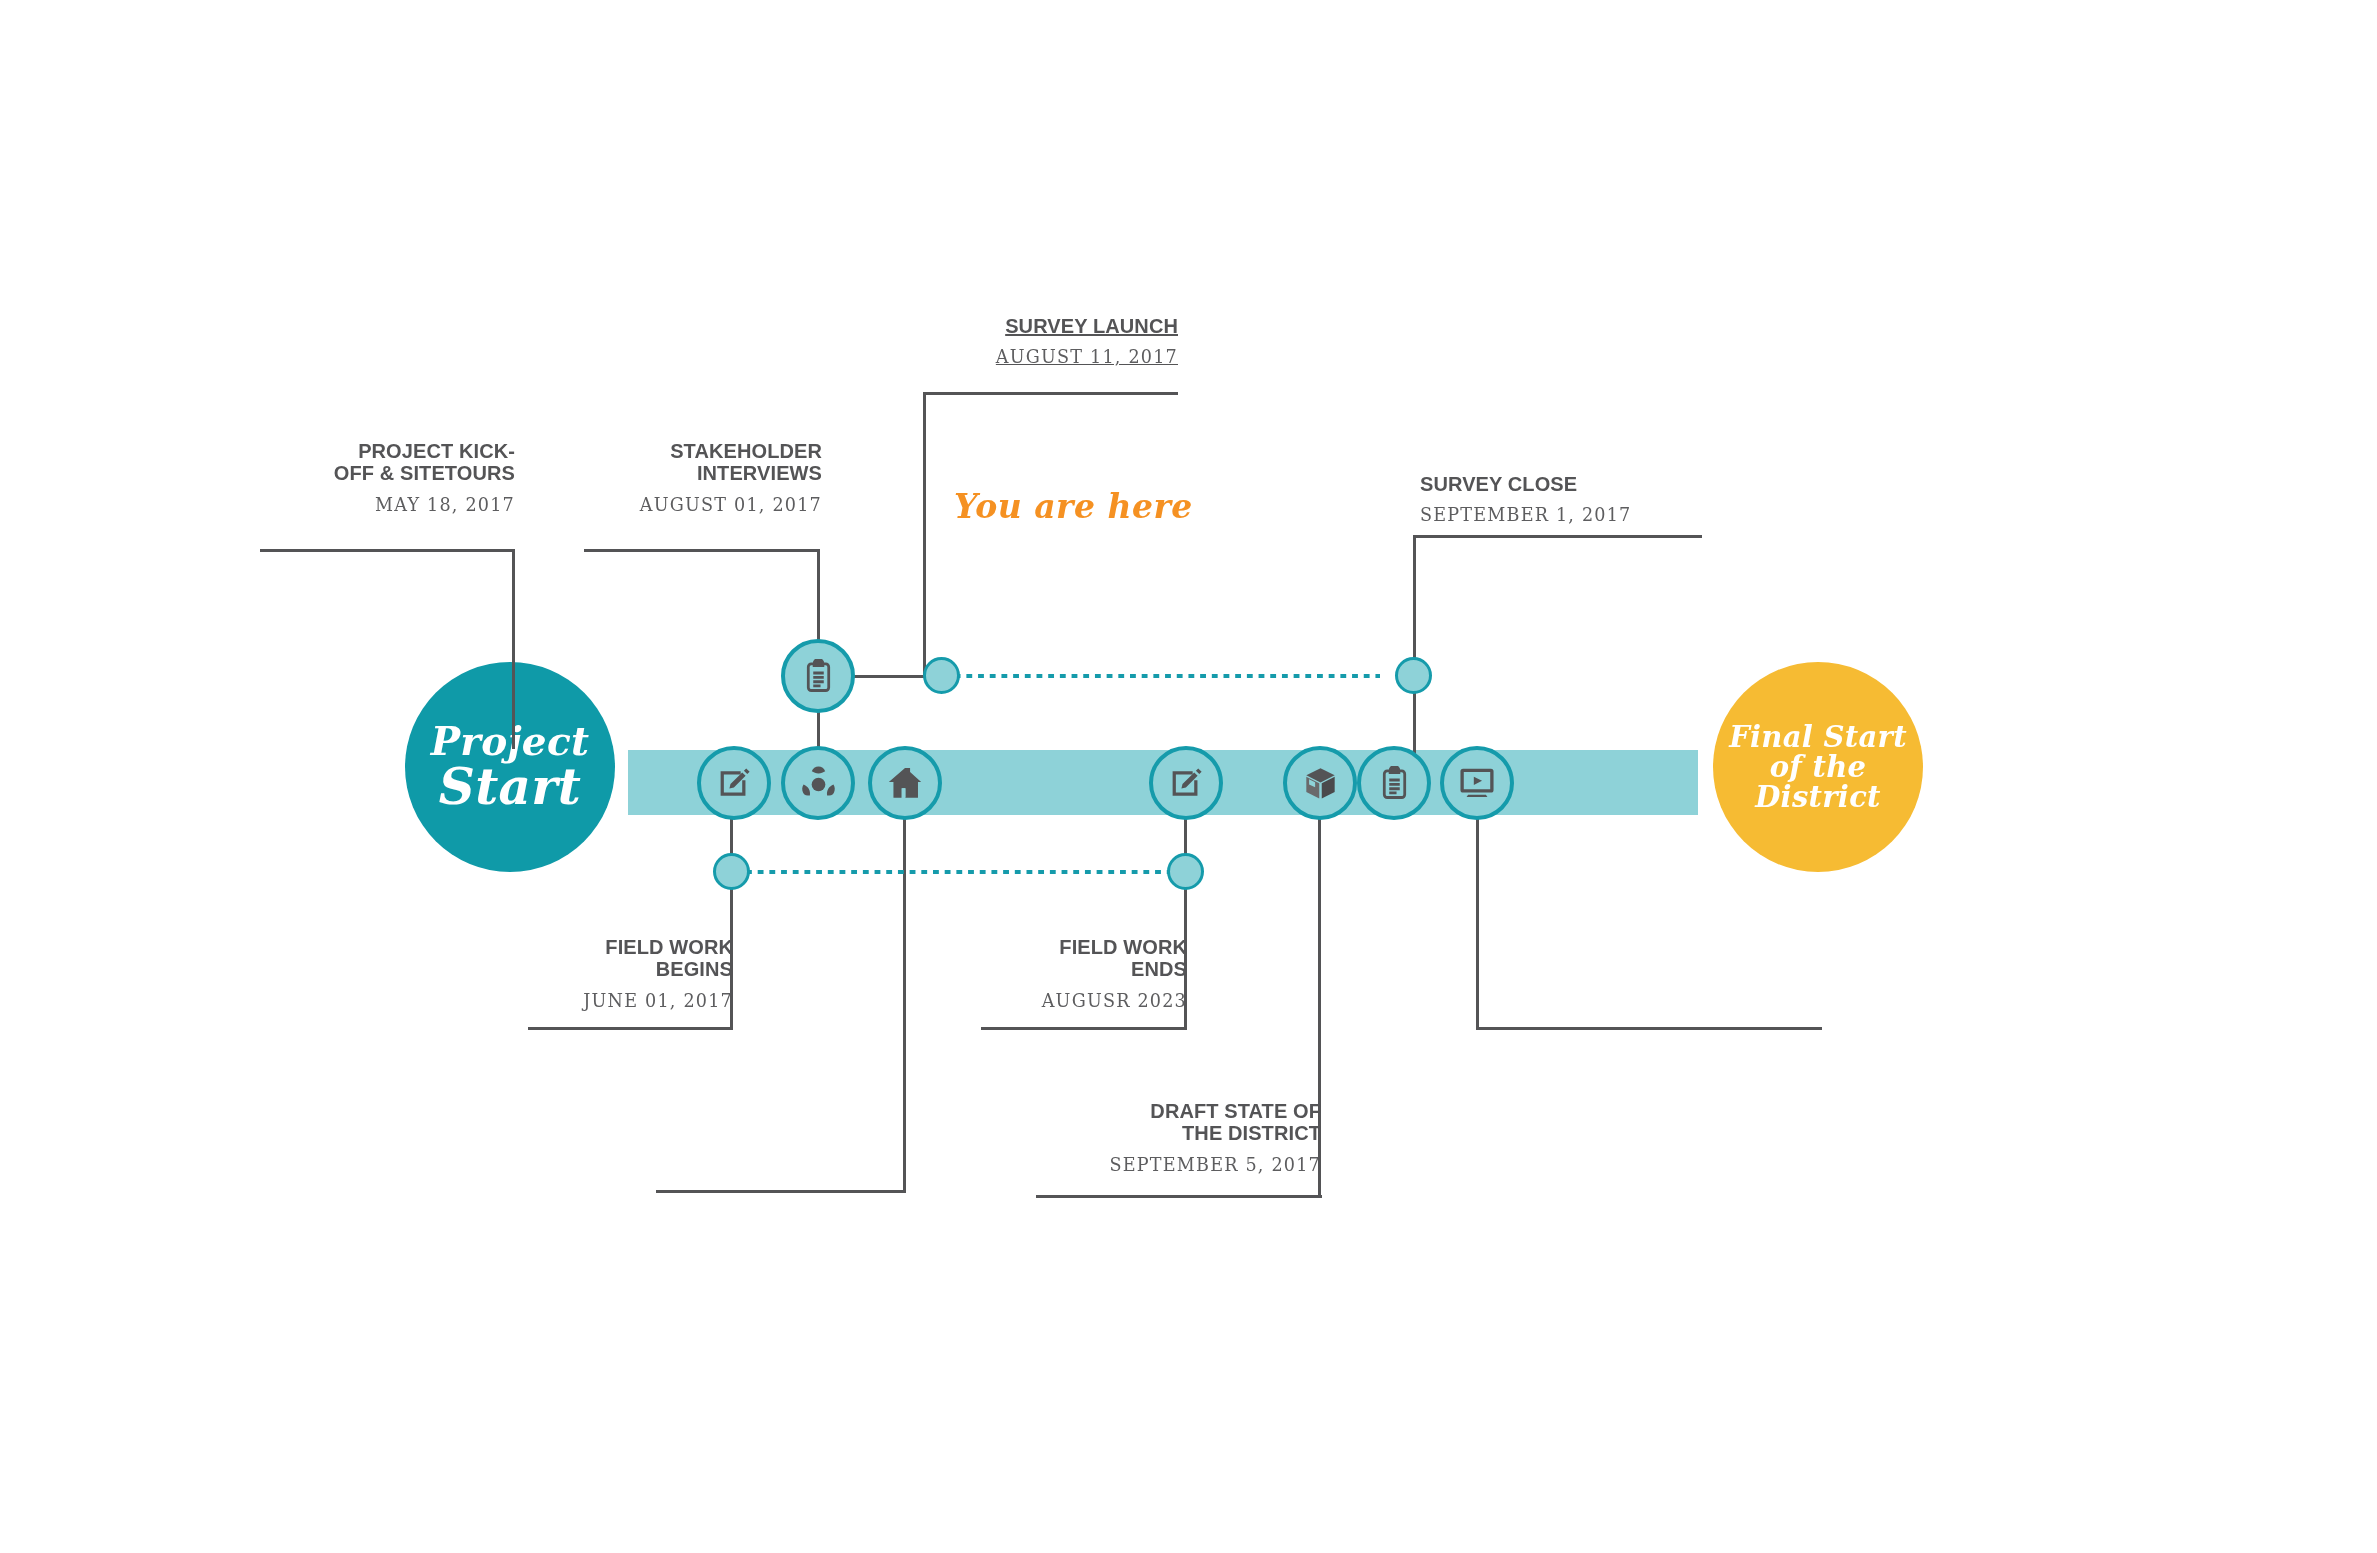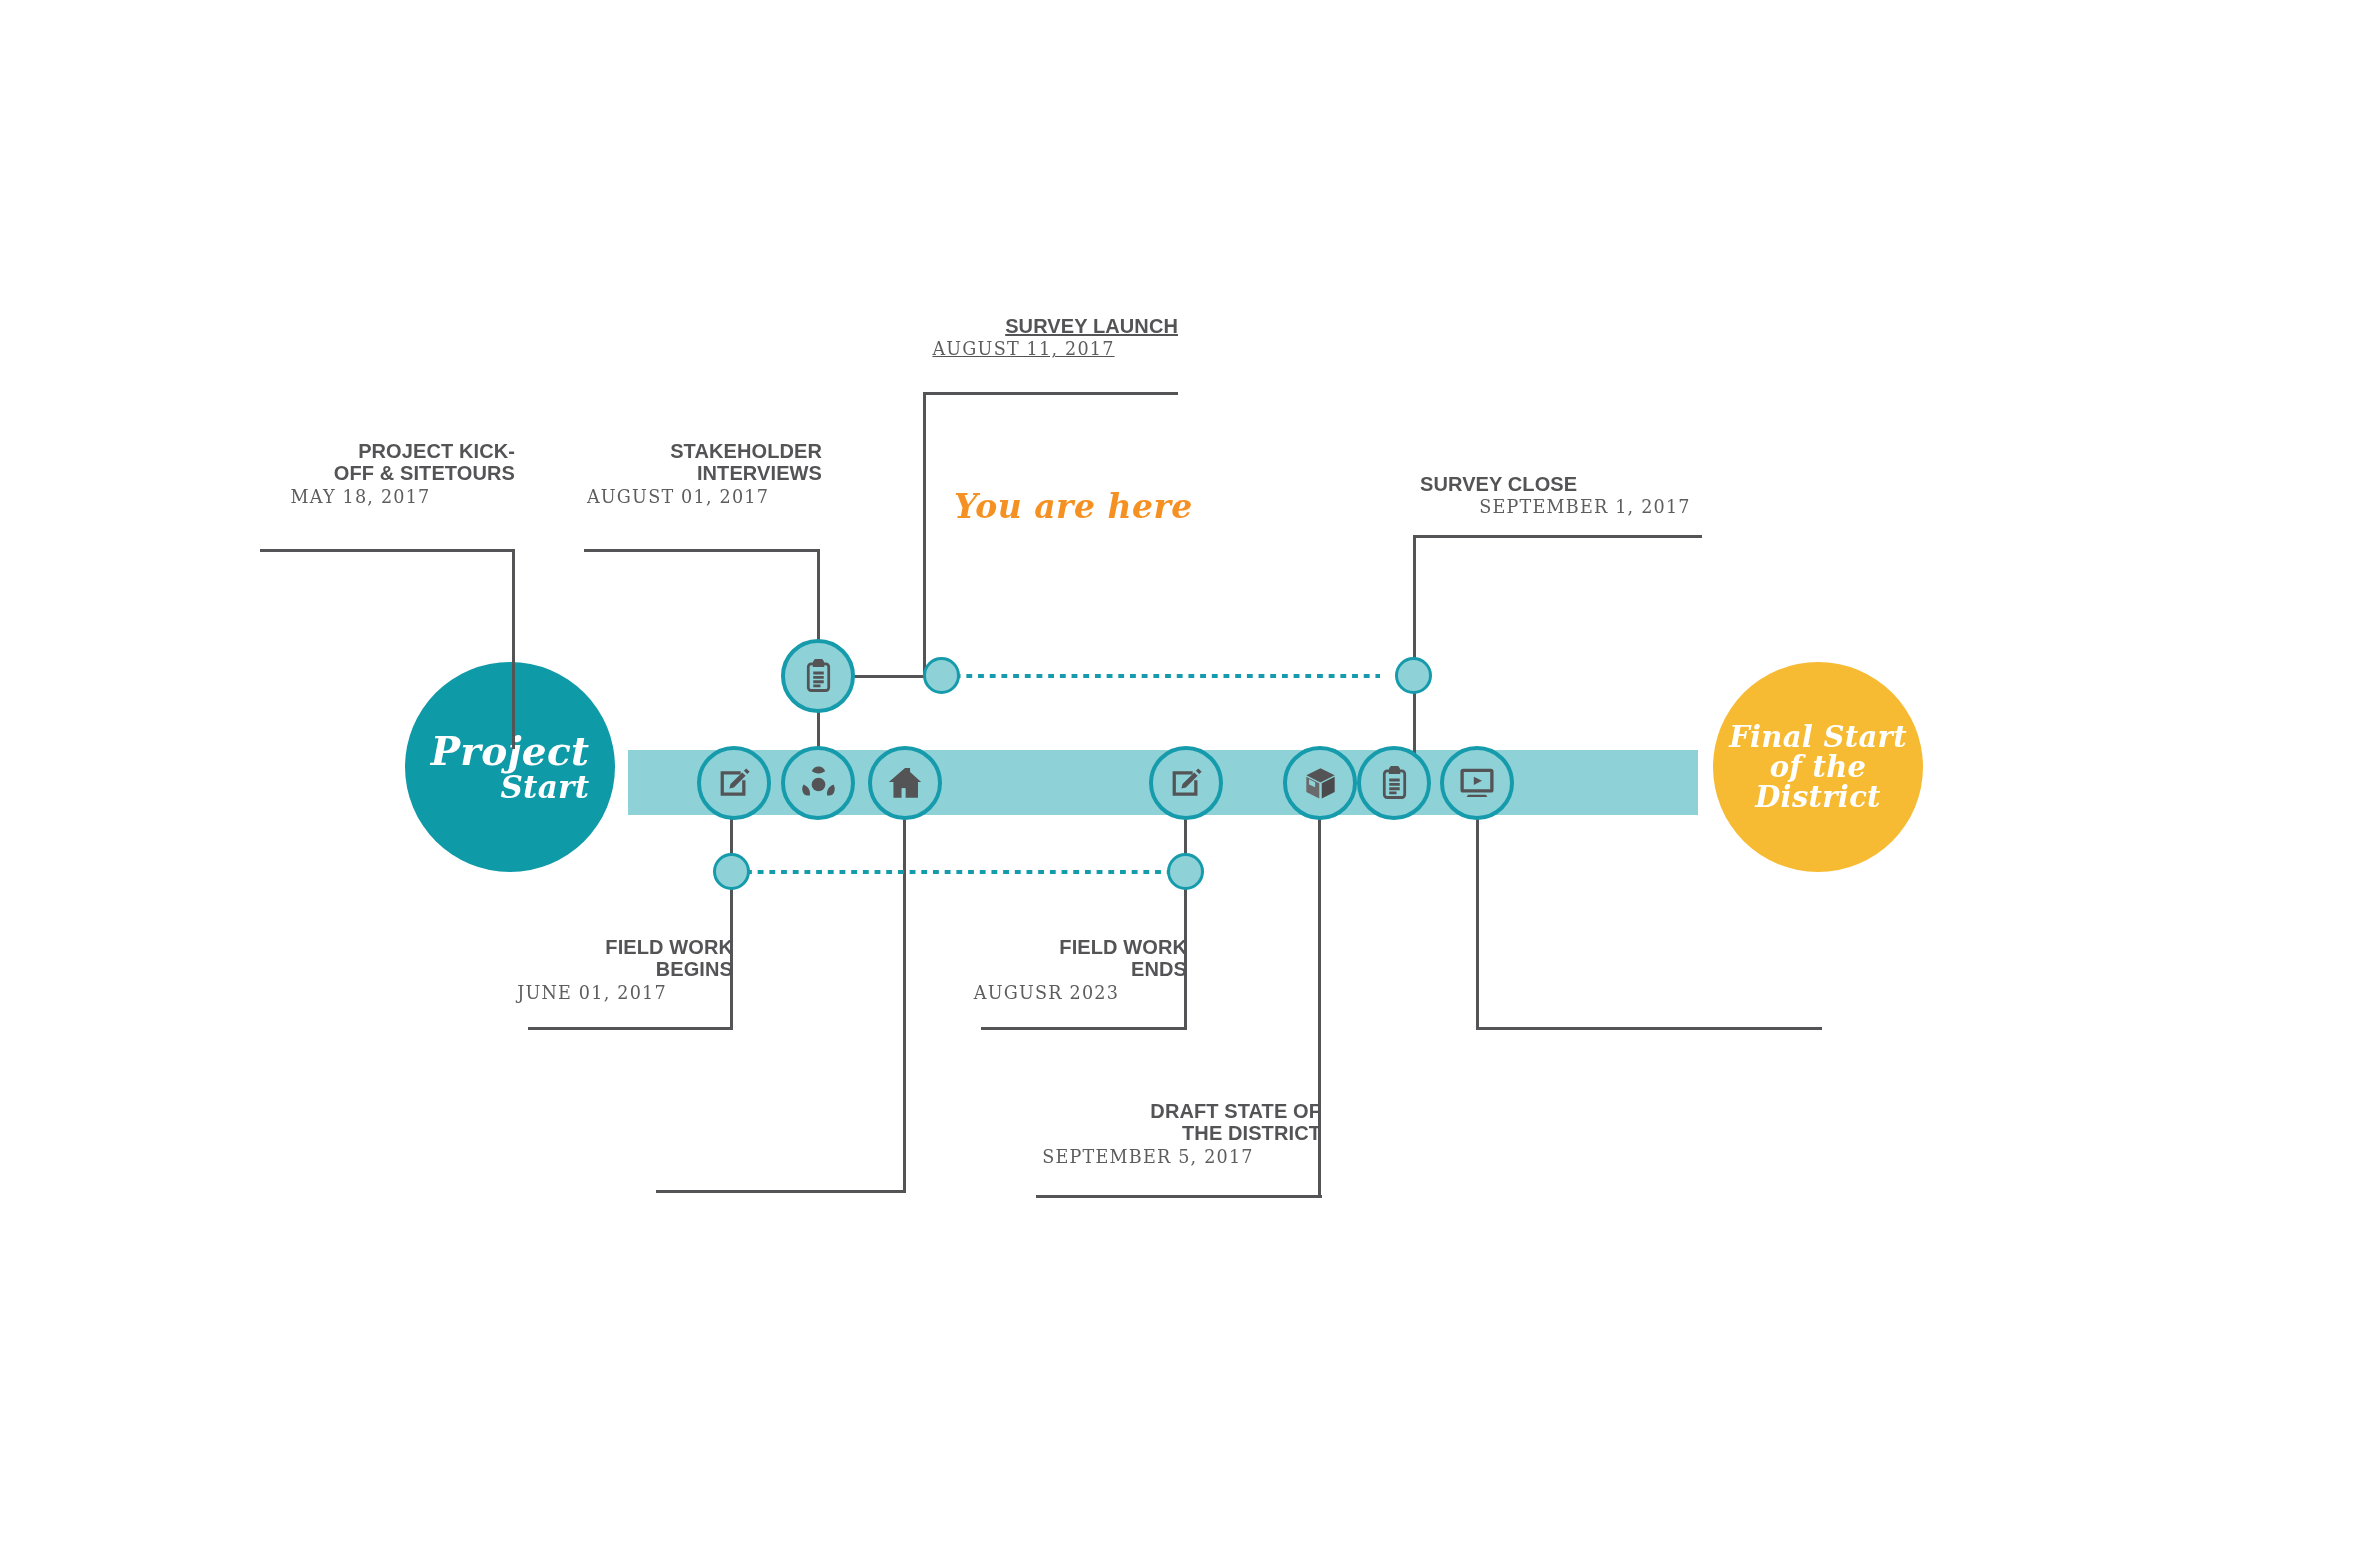--- a/index.html
+++ b/index.html
@@ -33,40 +33,40 @@
   .dotted{position:absolute;height:3.7px;
     background-image:linear-gradient(to right,#159bab 0 52%,rgba(0,0,0,0) 52% 100%);
     background-size:11.7px 3.7px;background-repeat:repeat-x;}
   .dark-conn{position:absolute;background:#545456;height:2.7px;}
 
   
   .label{position:absolute;color:#545456;}
   .label .ttl{font-weight:700;font-size:20px;line-height:1.12;
     letter-spacing:0.1px;white-space:pre-line;}
   .label .dt{font-family:"DejaVu Serif",serif;font-size:17.6px;
-    letter-spacing:1.2px;line-height:1.3;margin-top:1px;color:#5d5d5f;text-align:center;}
+    letter-spacing:1.2px;line-height:1.3;margin-top:9px;color:#5d5d5f;}
   .ar{text-align:right;}
   .al{text-align:left;}
 
   
   .yah{position:absolute;color:#f59122;
     font-family:"DejaVu Serif",serif;font-style:italic;font-weight:700;
     font-size:33px;letter-spacing:0.5px;white-space:nowrap;}
 </style>
 </head>
 <body>
 
 <div id="stage">
 
   <div class="bar" style="left:628px;top:750px;width:1070px;height:65px;"></div>
 
   <div class="endcircle" style="left:405px;top:662px;width:210px;height:210px;background:#0f9aa8;">
     <div>
       <div class="scr" style="font-size:39px;">Project</div>
-      <div class="scr" style="font-size:31px;text-align:right;">Start</div>
+      <div class="scr" style="font-size:50px;">Start</div>
     </div>
   </div>
 
   <div class="endcircle" style="left:1713px;top:662px;width:210px;height:210px;background:#f6bb33;">
     <div>
       <div class="scr" style="font-size:29px;">Final Start</div>
       <div class="scr" style="font-size:29px;">of  the</div>
       <div class="scr" style="font-size:29px;">District</div>
     </div>
   </div>

